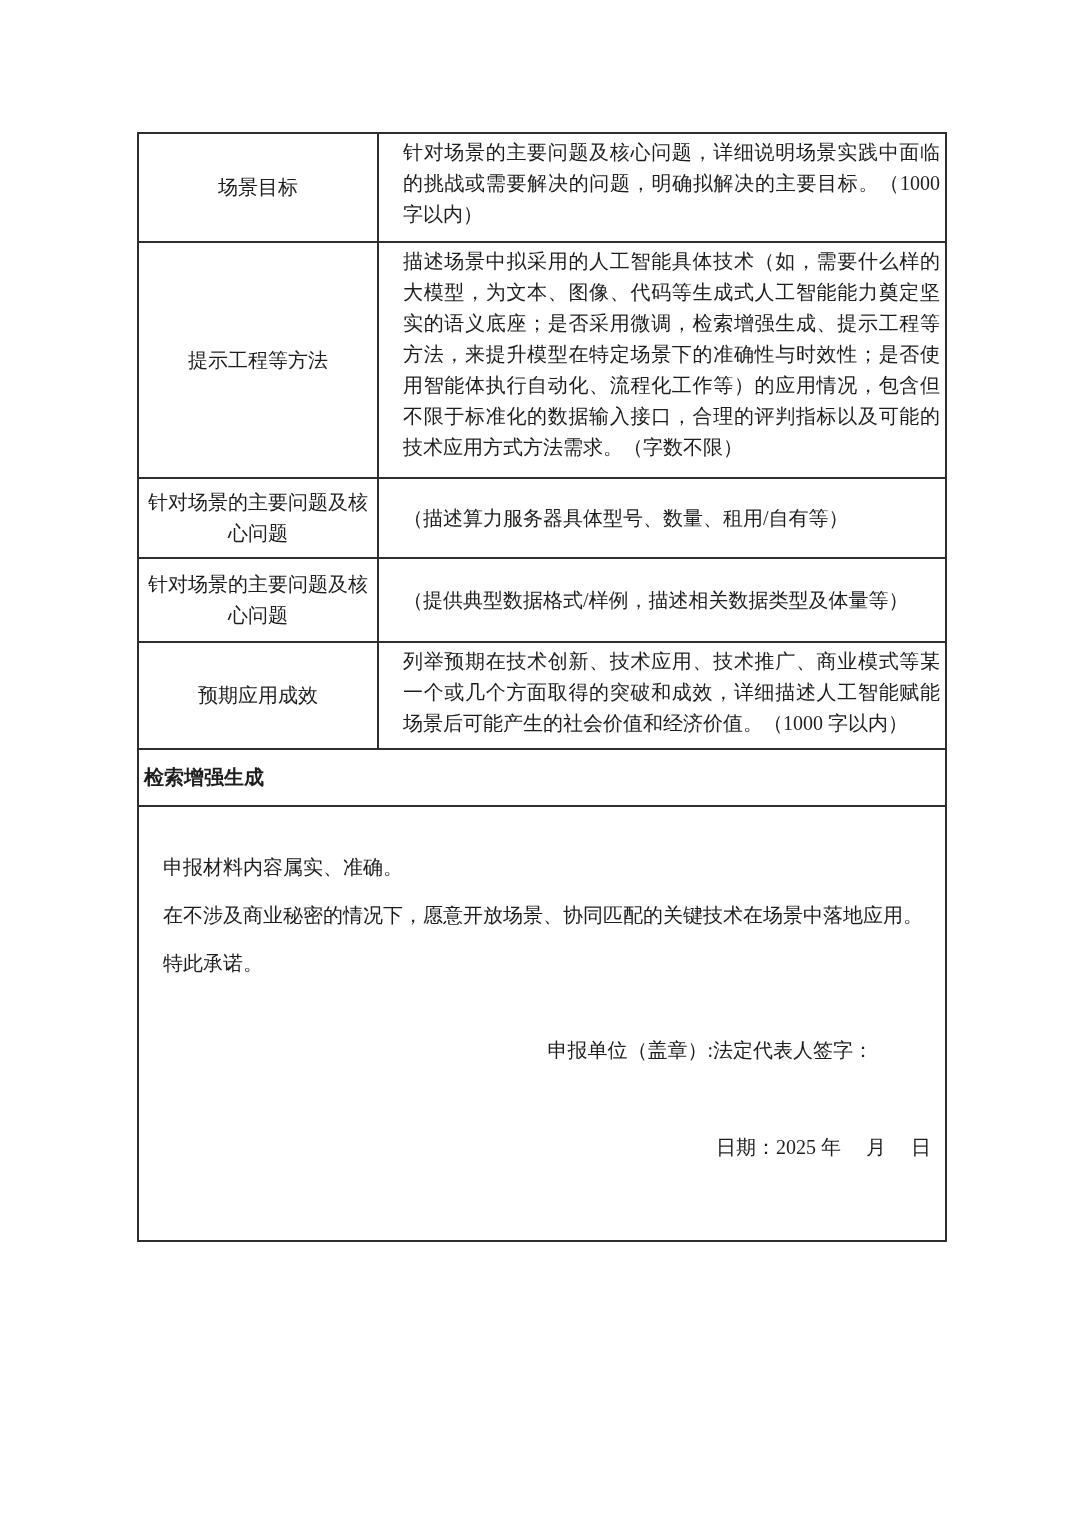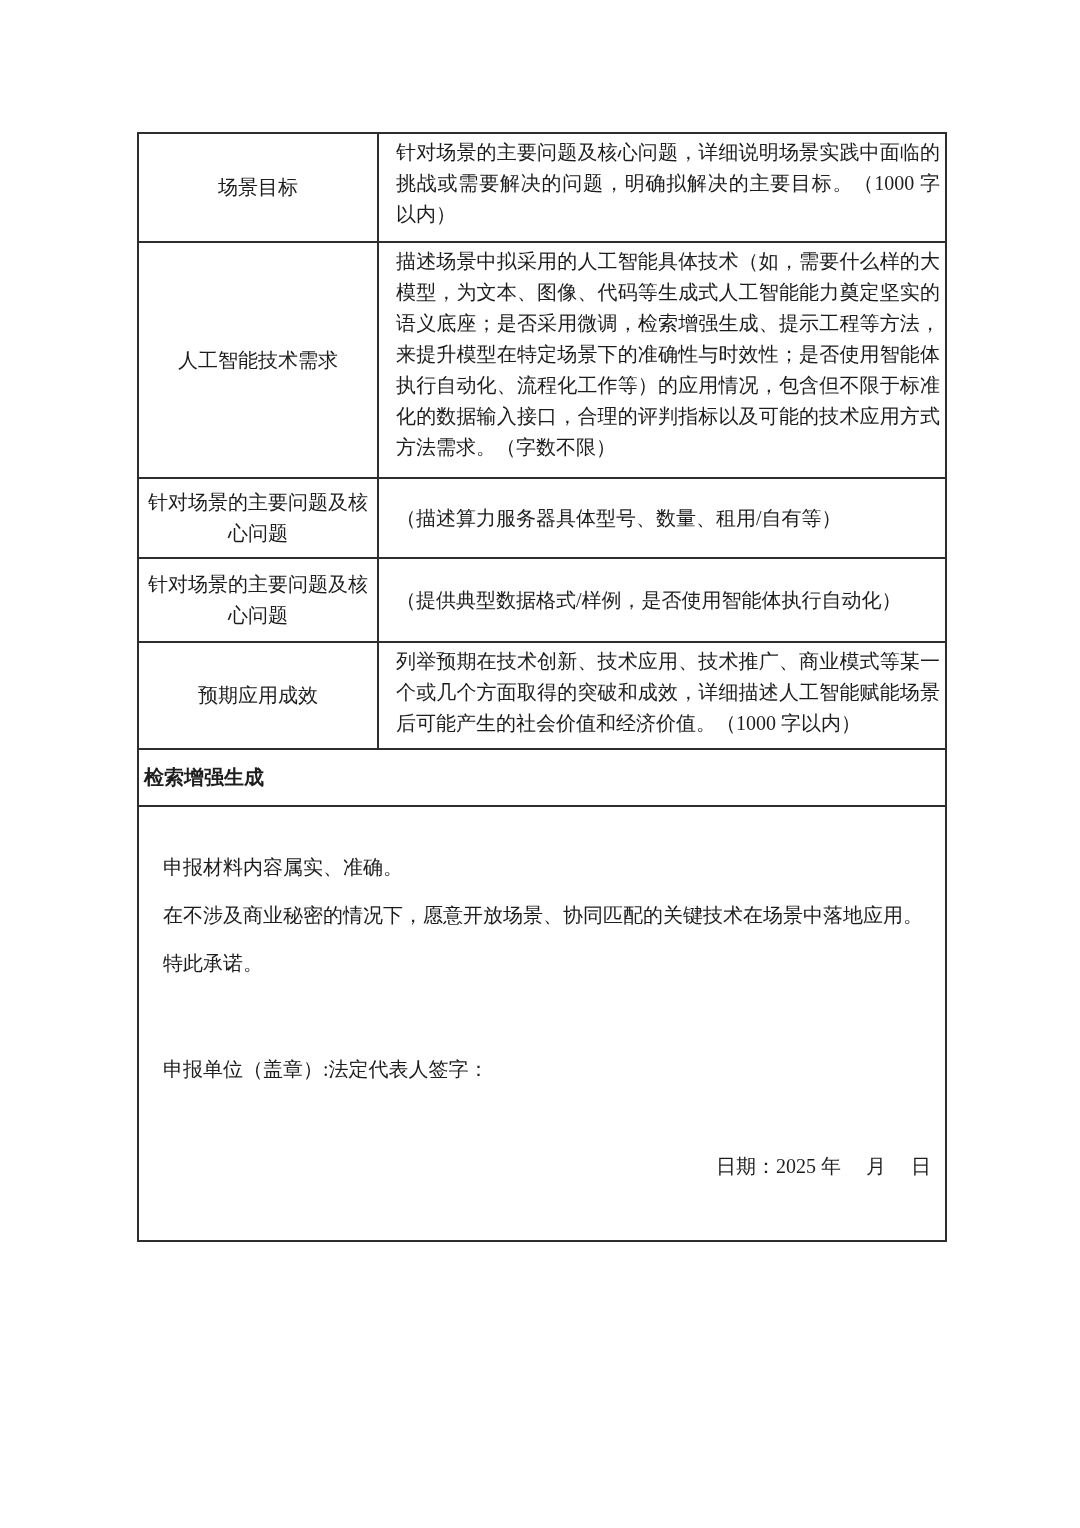--- a/index.html
+++ b/index.html
@@ -28,21 +28,21 @@
   col.c-label { width: 240px; }
   col.c-content { width: 568px; }
 
   td.label {
     text-align: center;
     vertical-align: middle;
     padding: 2px 6px;
   }
   td.content {
     text-align: justify;
-    padding: 3px 5px 3px 17px;
+    padding: 3px 5px 3px 24px;
   }
   td.v-top { vertical-align: top; }
   td.v-mid { vertical-align: middle; }
 
   tr.r1 td { height: 101px; }
   tr.r2 td { height: 228px; }
   tr.r3 td { height: 72px; }
   tr.r4 td { height: 76px; }
   tr.r5 td { height: 99px; }
   tr.r6 td { height: 51px; }
@@ -56,22 +56,22 @@
   }
   td.commit-cell {
     vertical-align: top;
     padding: 45px 10px 12px 24px;
   }
   .commit-cell p {
     margin: 0 0 17px 0;
     text-align: left;
   }
   .sig-line {
-    margin-top: 75px;
-    text-align: left;
+    margin-top: 56px;
+    text-align: right;
     padding-right: 62px;
   }
   .date-line {
     margin-top: 66px;
     text-align: right;
     padding-right: 4px;
   }
 
   .notes {
     position: absolute;
@@ -105,32 +105,32 @@
         <col class="c-content">
       </colgroup>
 
     <tbody>
         <tr class="r1">
       <td class="label">场景目标</td>
       <td class="content v-top">针对场景的主要问题及核心问题，详细说明场景实践中面临的挑战或需要解决的问题，明确拟解决的主要目标。（1000 字以内）</td>
     </tr>
 
     <tr class="r2">
-      <td class="label">人工智能技术需求</td>
+      <td class="label">提示工程等方法</td>
       <td class="content v-top">描述场景中拟采用的人工智能具体技术（如，需要什么样的大模型，为文本、图像、代码等生成式人工智能能力奠定坚实的语义底座；是否采用微调，检索增强生成、提示工程等方法，来提升模型在特定场景下的准确性与时效性；是否使用智能体执行自动化、流程化工作等）的应用情况，包含但不限于标准化的数据输入接口，合理的评判指标以及可能的技术应用方式方法需求。（字数不限）</td>
     </tr>
 
     <tr class="r3">
       <td class="label">针对场景的主要问题及核心问题</td>
       <td class="content v-mid">（描述算力服务器具体型号、数量、租用/自有等）</td>
     </tr>
 
     <tr class="r4">
       <td class="label">针对场景的主要问题及核心问题</td>
-      <td class="content v-mid">（提供典型数据格式/样例，是否使用智能体执行自动化）</td>
+      <td class="content v-mid">（提供典型数据格式/样例，描述相关数据类型及体量等）</td>
     </tr>
 
     <tr class="r5">
       <td class="label">预期应用成效</td>
       <td class="content v-top">列举预期在技术创新、技术应用、技术推广、商业模式等某一个或几个方面取得的突破和成效，详细描述人工智能赋能场景后可能产生的社会价值和经济价值。（1000 字以内）</td>
     </tr>
 
     <tr class="r6">
       <td class="commit-header" colspan="2">检索增强生成</td>
     </tr>

